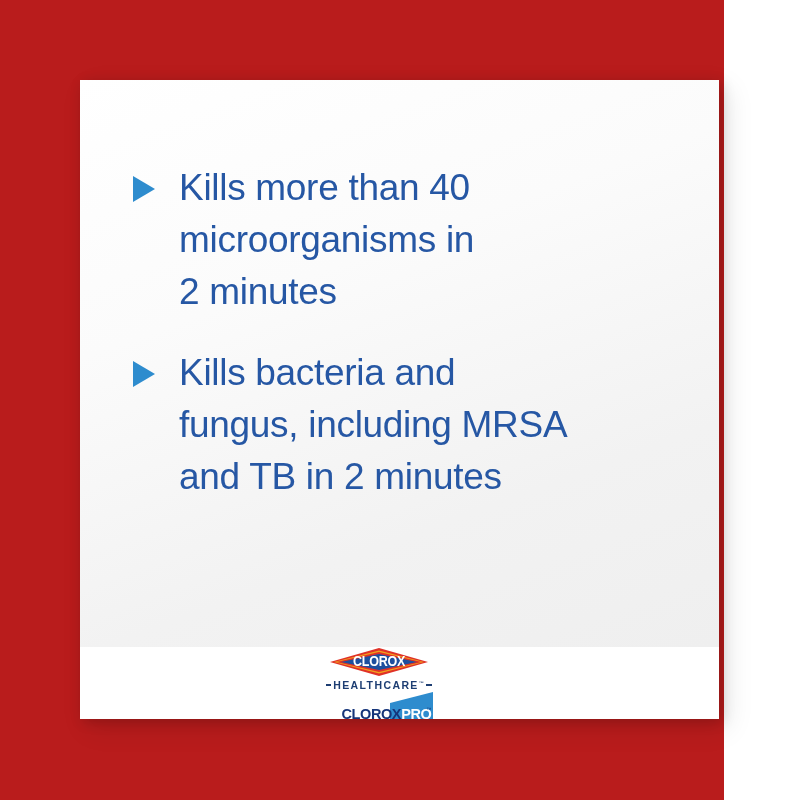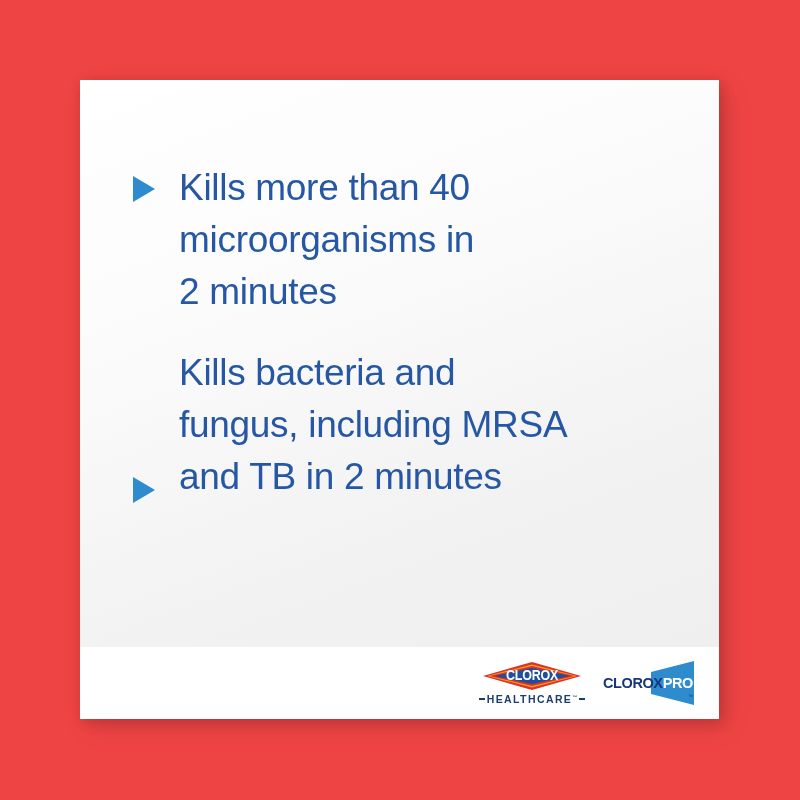--- a/index.html
+++ b/index.html
@@ -8,23 +8,23 @@
     padding: 0;
     width: 800px;
     height: 800px;
     background: #ffffff;
     font-family: "Liberation Sans", sans-serif;
     overflow: hidden;
   }
 
   #stage {
     position: relative;
-    width: 800px;
+    width: 724px;
     height: 800px;
-    background: #ef4444;
+    background: #b91c1c;
   }
 
   
   .card {
     position: absolute;
     left: 80px;
     top: 80px;
     width: 639px;
     height: 639px;
     background: linear-gradient(160deg, #ffffff 0%, #fbfbfb 32%, #f2f2f2 66%, #eeeeee 100%);
@@ -42,21 +42,20 @@
     right: 14px;
   }
 
   .bullet-row {
     display: flex;
     align-items: flex-start;
   }
 
   .bullet-row + .bullet-row {
     margin-top: 29px;
-    align-items: flex-end;
   }
 
   .tri-wrap {
     flex: 0 0 auto;
     width: 46px;
     padding-top: 14px;
   }
 
   .tri {
     width: 0;
@@ -82,20 +81,21 @@
     left: 0;
     right: 0;
     bottom: 0;
     height: 72px;
     background: #ffffff;
     display: flex;
     align-items: center;
     justify-content: flex-end;
     padding-right: 24px;
     box-sizing: border-box;
+    flex-direction: column;
   }
 
   
   .logo-healthcare {
     width: 106px;
     margin-right: 18px;
     user-select: none;
   }
   .hc-diamond-box {
     display: flex;

